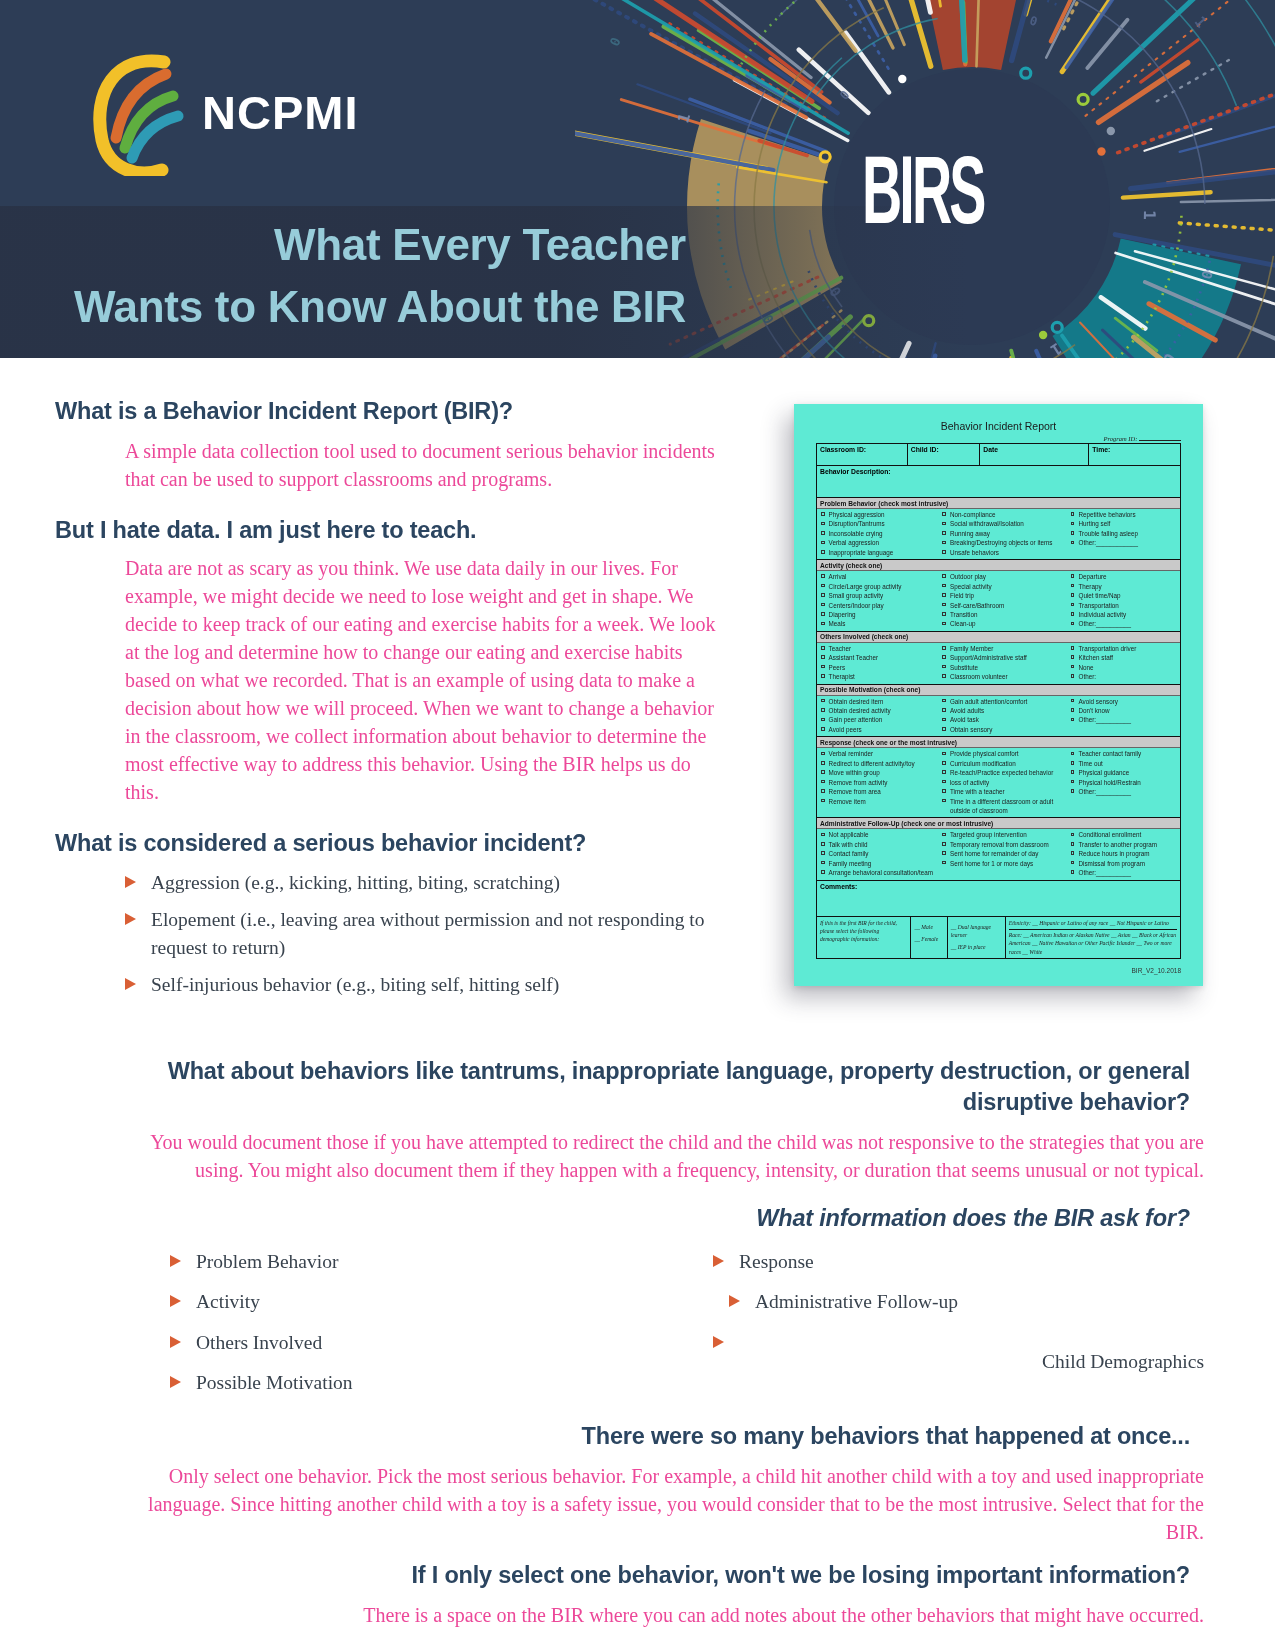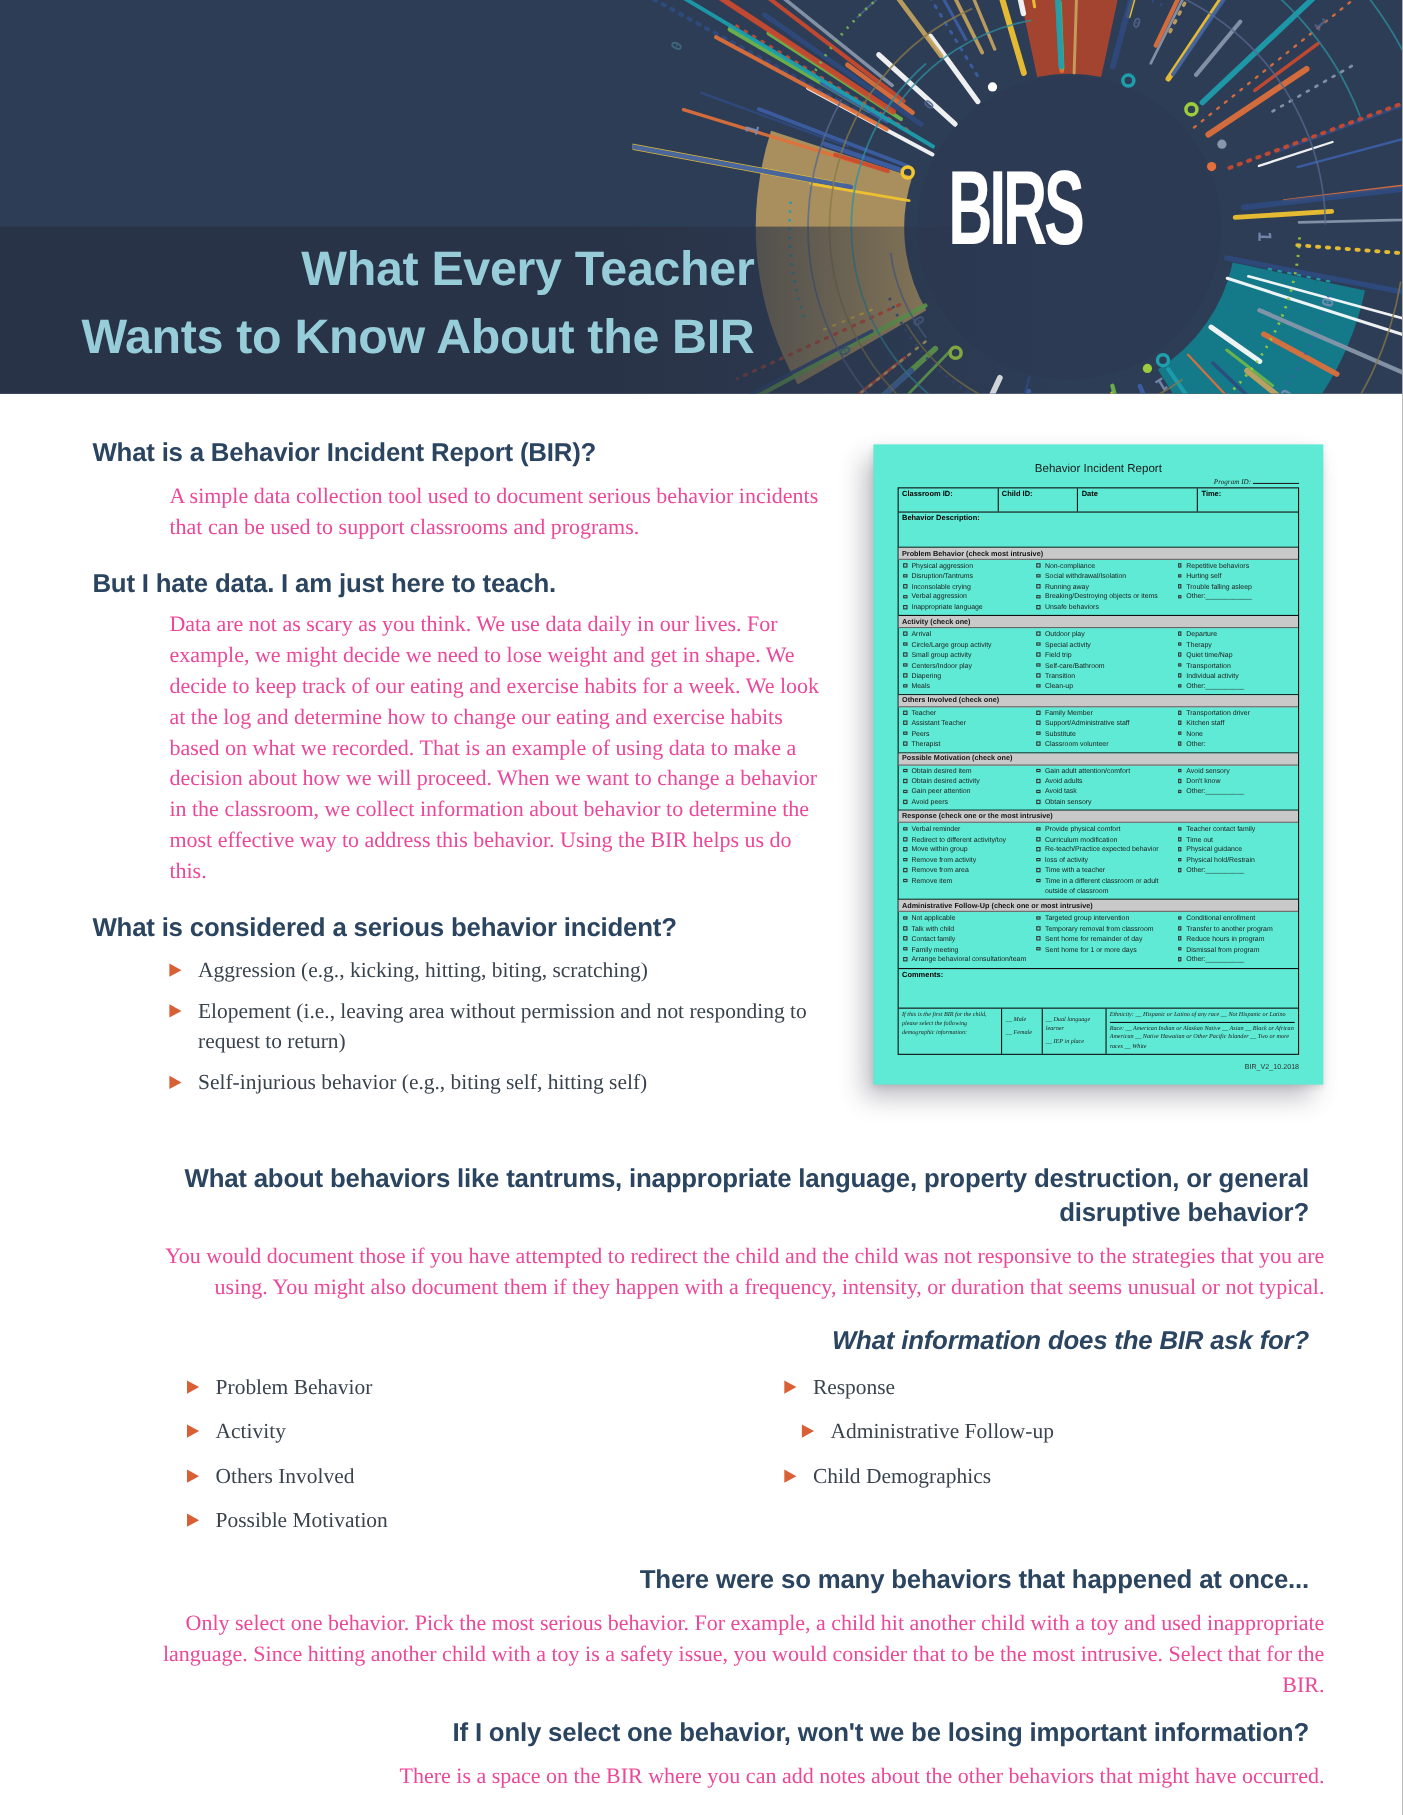--- a/index.html
+++ b/index.html
@@ -16,21 +16,21 @@
   .logo-text { font-weight:bold; font-size:47px; color:#ffffff; letter-spacing:1px; }
   .header-title { position:absolute; left:74px; top:214px; font-weight:bold; font-size:44px; line-height:1.42;
             color:#97ccd9; letter-spacing:-0.3px; white-space:nowrap;text-align:right; }
   .birs   { position:absolute; left:862px; top:142px; font-weight:bold; font-size:96px; line-height:1;
             color:#ffffff; letter-spacing:-5px; transform:scaleX(0.58); transform-origin:left center; }
 
   
   .qhead { font-weight:bold; font-size:23.5px; line-height:1.32; color:#2b4560; letter-spacing:-0.2px; }
   .para  { font-family:"Liberation Serif", serif; font-size:20px; line-height:1.4; color:#ec4899;
            margin:10px 0 0 70px; }
-  .col-left { position:absolute; left:84px; top:396px; width:668px; }
+  .col-left { position:absolute; left:55px; top:396px; width:668px; }
   .col-left .qhead.mt { margin-top:22px; }
   .col-left .para.big { margin-top:8px; }
   .bullets { margin-top:10px; }
   .bullet { display:flex; margin:0 0 10px 70px; font-family:"Liberation Serif", serif;
             font-size:19.5px; line-height:1.4; color:#39434e; }
   .bullet .tri { flex:none; width:0; height:0; border-left:11px solid #d95f35;
             border-top:6.5px solid transparent; border-bottom:6.5px solid transparent;
             margin:7px 15px 0 0; }
   .lower { position:absolute; left:72px; top:1056px; width:1132px;text-align:right; }
   .lower .qhead { max-width:1118px; }
@@ -241,20 +241,29 @@
         <text x="86.76328231480358" y="395.1529387235278" fill="#3e6f85" font-size="13.02265477180481" font-family="&quot;DejaVu Sans Mono&quot;, monospace" font-weight="bold" opacity="0.85" transform="rotate(238.76394867897034 86.76328231480358 395.1529387235278)">0</text>
         <text x="745.1558976197828" y="62.9154197814002" fill="#9db0d0" font-size="16.268169403076172" font-family="&quot;DejaVu Sans Mono&quot;, monospace" font-weight="bold" opacity="0.85" transform="rotate(427.51774549484253 745.1558976197828 62.9154197814002)">1</text>
         <text x="522.6838499523767" y="401.1250809539336" fill="#3e6f85" font-size="13.801270842552185" font-family="&quot;DejaVu Sans Mono&quot;, monospace" font-weight="bold" opacity="0.85" transform="rotate(147.0794677734375 522.6838499523767 401.1250809539336)">0</text>
         <text x="587.7494919610411" y="-109.65681419570518" fill="#3e6f85" font-size="14.572657465934753" font-family="&quot;DejaVu Sans Mono&quot;, monospace" font-weight="bold" opacity="0.85" transform="rotate(391.0641525685787 587.7494919610411 -109.65681419570518)">1</text>
         <text x="283.34193470962026" y="-159.6332417241158" fill="#3e6f85" font-size="13.227368712425232" font-family="&quot;DejaVu Sans Mono&quot;, monospace" font-weight="bold" opacity="0.85" transform="rotate(342.77631282806396 283.34193470962026 -159.6332417241158)">0</text>
         <text x="544.7919886347431" y="525.3676702059336" fill="#9db0d0" font-size="13.901352405548096" font-family="&quot;DejaVu Sans Mono&quot;, monospace" font-weight="bold" opacity="0.85" transform="rotate(155.0984251499176 544.7919886347431 525.3676702059336)">0</text>
         <text x="618.7655191183914" y="21.737085214714142" fill="#51648c" font-size="15.024429827928543" font-family="&quot;DejaVu Sans Mono&quot;, monospace" font-weight="bold" opacity="0.85" transform="rotate(410.1246178150177 618.7655191183914 21.737085214714142)">1</text>
       </svg>
     <div class="band"></div>
     <div class="birs">BIRS</div>
+    <div class="logo">
+      <svg width="104" height="128" viewBox="0 0 104 128">
+        <path d="M78,14 C30,6 6,44 16,92 C23,122 52,130 76,122" fill="none" stroke="#f2c029" stroke-width="13" stroke-linecap="round"></path>
+        <path d="M80,26 C52,36 36,58 30,90" fill="none" stroke="#d96c2f" stroke-width="11" stroke-linecap="round"></path>
+        <path d="M87,48 C62,55 46,74 39,100" fill="none" stroke="#5fae3f" stroke-width="11" stroke-linecap="round"></path>
+        <path d="M92,68 C70,74 54,88 46,110" fill="none" stroke="#2e9bb5" stroke-width="11" stroke-linecap="round"></path>
+      </svg>
+      <span class="logo-text">NCPMI</span>
+    </div>
     <div class="header-title">
       <div>What Every Teacher</div>
       <div>Wants to Know About the BIR</div>
     </div>
   </div>
 
   <div class="col-left">
     <div class="qhead">What is a Behavior Incident Report (BIR)?</div>
     <div class="para">A simple data collection tool used to document serious behavior incidents that can be used to support classrooms and programs.</div>
 
@@ -740,21 +749,21 @@
         </div>
       <div class="colR">
           <div class="bullet" style="margin-left: 0px;">
             <span class="tri"></span>
             <span>Response</span>
           </div>
           <div class="bullet" style="margin-left: 16px;">
             <span class="tri"></span>
             <span>Administrative Follow-up</span>
           </div>
-          <div class="bullet" style="margin-left: 0px;">
+          <div class="bullet" style="margin-left: 0px; flex-direction: column;">
             <span class="tri"></span>
             <span>Child Demographics</span>
           </div>
         </div>
     </div>
 
     <div class="qhead mtB">There were so many behaviors that happened at once...</div>
     <div class="para">Only select one behavior. Pick the most serious behavior. For example, a child hit another child with a toy and used inappropriate language. Since hitting another child with a toy is a safety issue, you would consider that to be the most intrusive. Select that for the BIR.</div>
 
     <div class="qhead mtC">If I only select one behavior, won't we be losing important information?</div>

